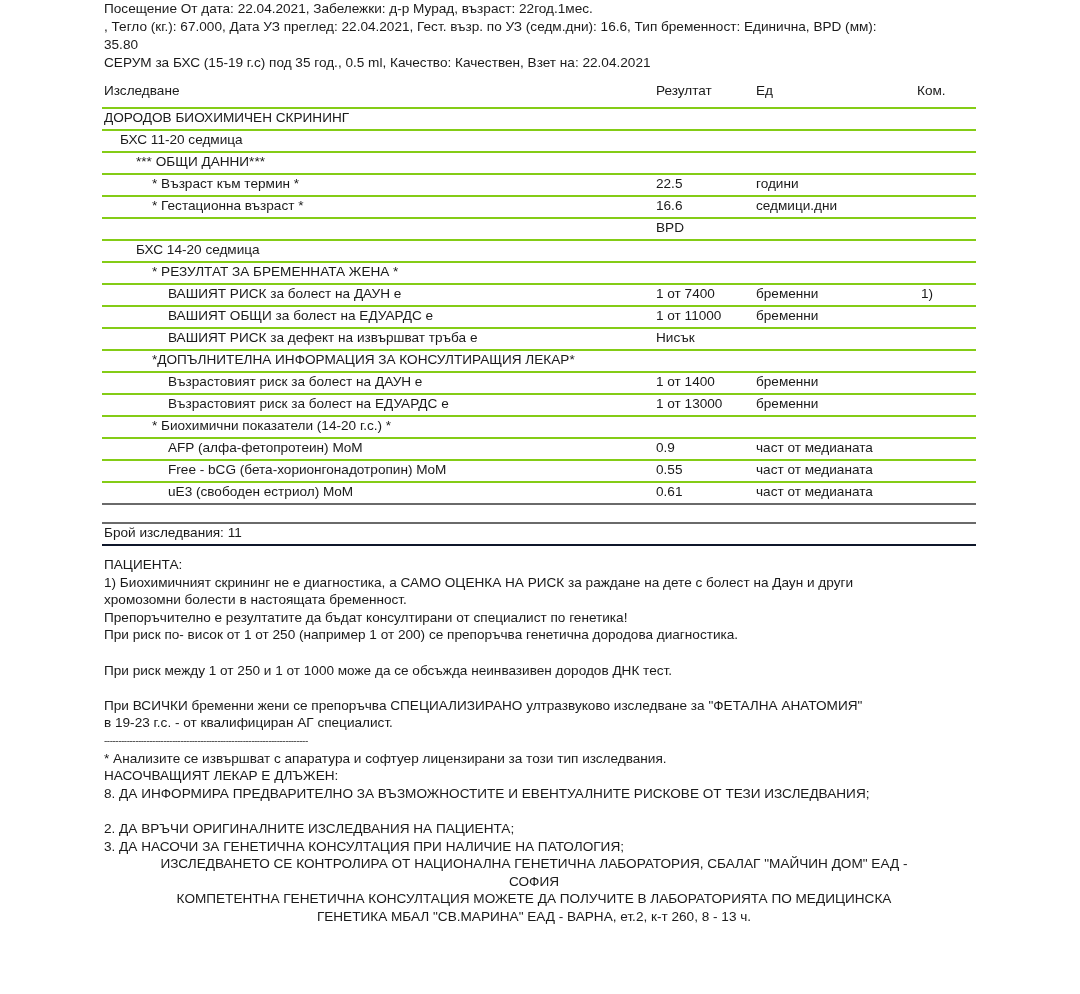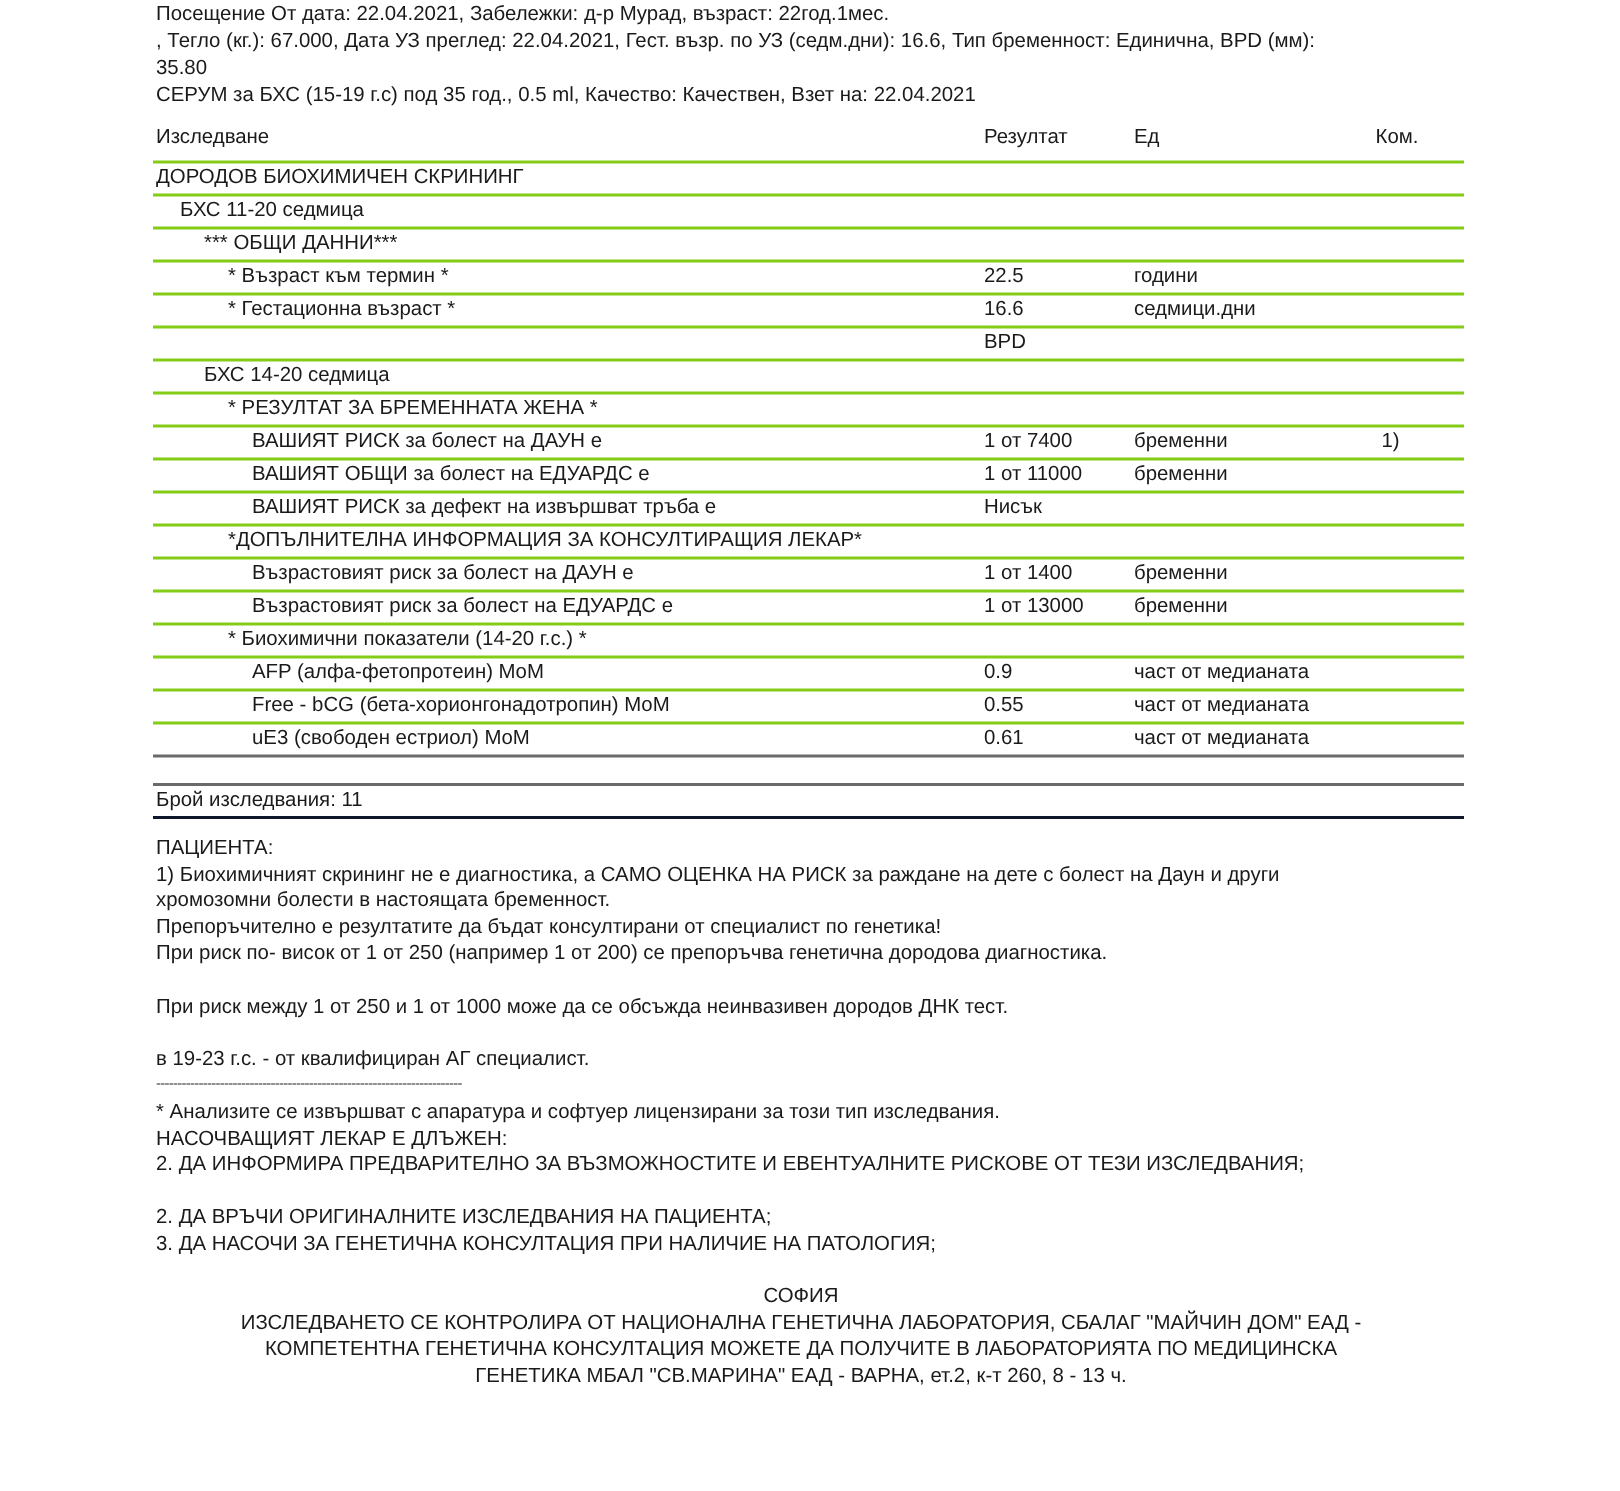--- a/index.html
+++ b/index.html
@@ -135,30 +135,31 @@
 
   <div class="comments">
     <div>ПАЦИЕНТА:</div>
     <div>1) Биохимичният скрининг не е диагностика, а САМО ОЦЕНКА НА РИСК за раждане на дете с болест на Даун и други</div>
     <div>хромозомни болести в настоящата бременност.</div>
     <div>Препоръчително е резултатите да бъдат консултирани от специалист по генетика!</div>
     <div>При риск по- висок от 1 от 250 (например 1 от 200) се препоръчва генетична дородова диагностика.</div>
     <div></div>
     <div>При риск между 1 от 250  и 1 от 1000 може да се обсъжда неинвазивен дородов ДНК тест.</div>
     <div></div>
+    <div>При ВСИЧКИ бременни жени се препоръчва СПЕЦИАЛИЗИРАНО ултразвуково изследване за "ФЕТАЛНА АНАТОМИЯ"</div>
     <div>в 19-23 г.с. - от квалифициран АГ специалист.</div>
     <div class="dashes">------------------------------------------------------------------------</div>
     <div>* Анализите се извършват с апаратура и софтуер лицензирани за този тип изследвания.</div>
     <div>НАСОЧВАЩИЯТ ЛЕКАР Е ДЛЪЖЕН:</div>
-    <div>2. ДА ИНФОРМИРА ПРЕДВАРИТЕЛНО ЗА ВЪЗМОЖНОСТИТЕ И ЕВЕНТУАЛНИТЕ РИСКОВЕ ОТ ТЕЗИ ИЗСЛЕДВАНИЯ;</div>
+    <div>8. ДА ИНФОРМИРА ПРЕДВАРИТЕЛНО ЗА ВЪЗМОЖНОСТИТЕ И ЕВЕНТУАЛНИТЕ РИСКОВЕ ОТ ТЕЗИ ИЗСЛЕДВАНИЯ;</div>
     <div></div>
     <div>2. ДА ВРЪЧИ ОРИГИНАЛНИТЕ ИЗСЛЕДВАНИЯ НА ПАЦИЕНТА;</div>
     <div>3. ДА НАСОЧИ ЗА ГЕНЕТИЧНА КОНСУЛТАЦИЯ ПРИ НАЛИЧИЕ НА ПАТОЛОГИЯ;</div>
   </div>
 
   <div class="center-block">
+    <div>ИЗСЛЕДВАНЕТО СЕ КОНТРОЛИРА ОТ НАЦИОНАЛНА ГЕНЕТИЧНА ЛАБОРАТОРИЯ, СБАЛАГ "МАЙЧИН ДОМ" ЕАД -</div>
     <div>СОФИЯ</div>
-    <div>ИЗСЛЕДВАНЕТО СЕ КОНТРОЛИРА ОТ НАЦИОНАЛНА ГЕНЕТИЧНА ЛАБОРАТОРИЯ, СБАЛАГ "МАЙЧИН ДОМ" ЕАД -</div>
     <div>КОМПЕТЕНТНА ГЕНЕТИЧНА КОНСУЛТАЦИЯ МОЖЕТЕ ДА ПОЛУЧИТЕ  В ЛАБОРАТОРИЯТА ПО МЕДИЦИНСКА</div>
     <div>ГЕНЕТИКА МБАЛ "СВ.МАРИНА" ЕАД - ВАРНА, ет.2, к-т 260, 8 - 13 ч.</div>
   </div>
 
 </div>
 
 </body></html>

